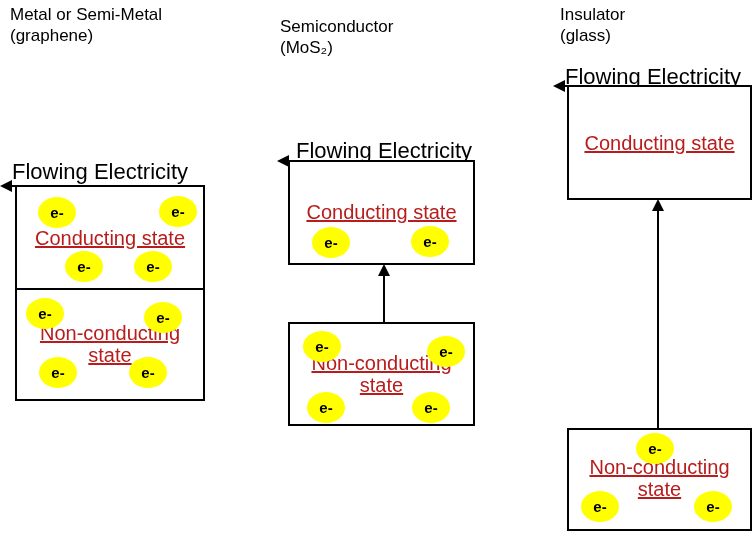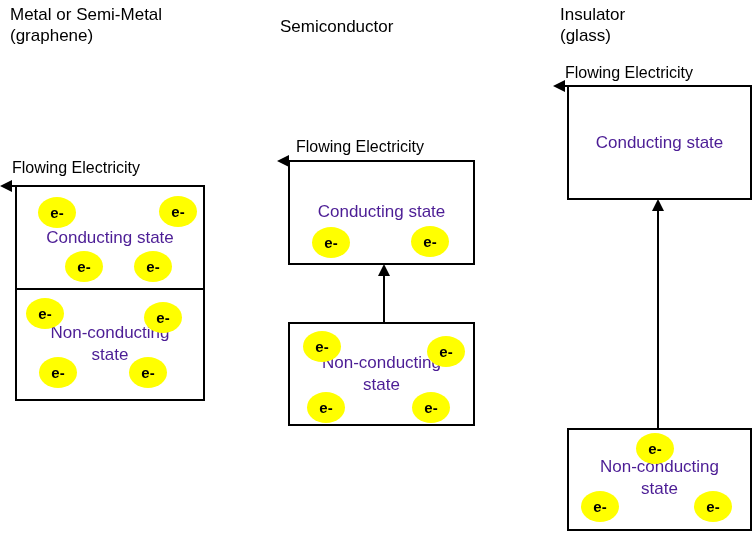--- a/index.html
+++ b/index.html
@@ -1,22 +1,22 @@
 <!DOCTYPE html>
 <html><head>
 <meta charset="utf-8">
 <style>
   * { margin:0; padding:0; box-sizing:border-box; }
   html,body { background:#ffffff; }
   body { font-family:"Liberation Sans", sans-serif; color:#000; }
   .canvas { position:relative; width:754px; height:557px; background:#ffffff; overflow:hidden; }
   .col-title { position:absolute; text-align:left; font-size:17px; line-height:21px; color:#000; }
-  .flow-label { position:absolute; font-size:16px; color:#000; white-space:nowrap; }
+  .flow-label { position:absolute; font-size:22px; color:#000; white-space:nowrap; }
   .box { position:absolute; border:2px solid #000; background:#ffffff; }
-  .state-label { position:absolute; text-align:center; font-size:17px; line-height:22px; color:#4c1d95; }
+  .state-label { position:absolute; text-align:center; font-size:20px; line-height:22px; color:#b91c1c;text-decoration:underline; }
   .h-line { position:absolute; height:2px; background:#000; }
   .v-line { position:absolute; width:2px; background:#000; }
   .arrow-left { position:absolute; width:0; height:0;
     border-top:6px solid transparent; border-bottom:6px solid transparent;
     border-right:12px solid #000; }
   .arrow-up { position:absolute; width:0; height:0;
     border-left:6px solid transparent; border-right:6px solid transparent;
     border-bottom:12px solid #000; }
   .electron { position:absolute; width:38px; height:31px; border-radius:50%;
     background:#ffff00; display:flex; align-items:center; justify-content:center;
@@ -50,20 +50,21 @@
   <div class="electron" style="left:65px; top:251px;">e-</div>
   <div class="electron" style="left:134px; top:251px;">e-</div>
 
   <div class="electron" style="left:26px; top:298px;">e-</div>
   <div class="electron" style="left:144px; top:302px;">e-</div>
   <div class="electron" style="left:39px; top:357px;">e-</div>
   <div class="electron" style="left:129px; top:357px;">e-</div>
 
   <div class="col-title" style="left:280px; top:16px; width:200px;">
     <div>Semiconductor</div>
+    <div>(MoS₂)</div>
   </div>
 
   <div class="flow-label" style="left:296px; top:138px;">Flowing Electricity</div>
   <div class="h-line" style="left:287px; top:160px; width:188px;"></div>
   <div class="arrow-left" style="left:277px; top:155px;"></div>
 
   <div class="box" style="left:288px; top:160px; width:187px; height:105px;"></div>
   <div class="state-label" style="left:288px; top:201px; width:187px;">Conducting state</div>
 
   <div class="arrow-up" style="left:378px; top:264px;"></div>

